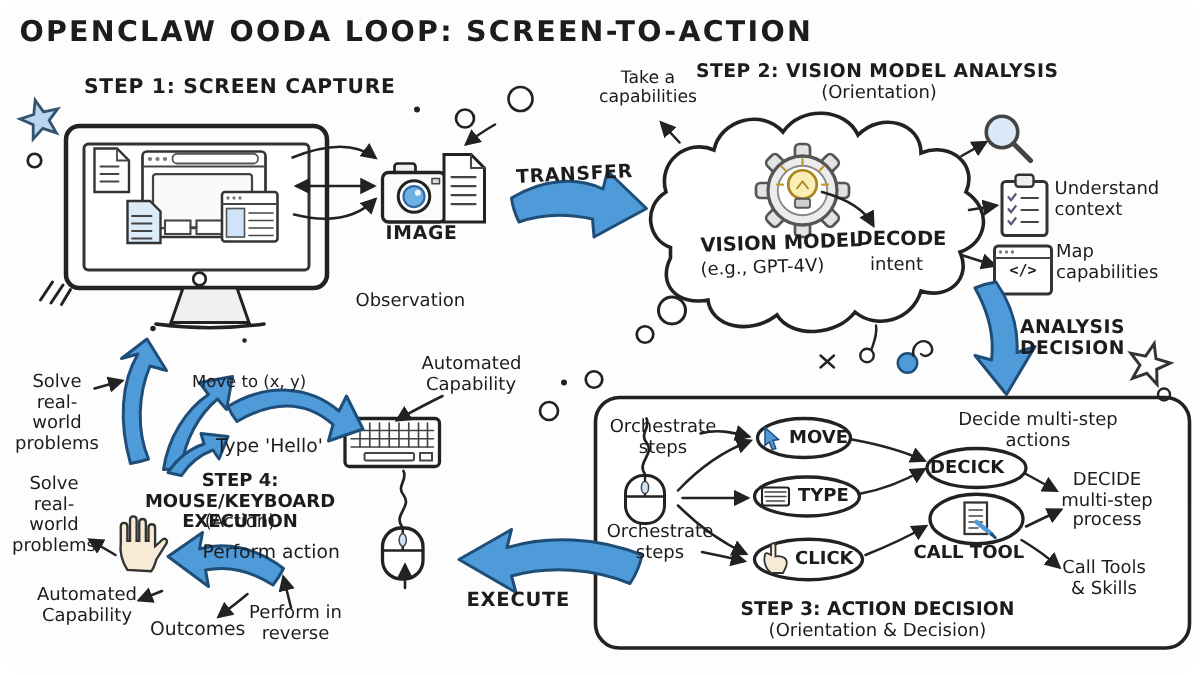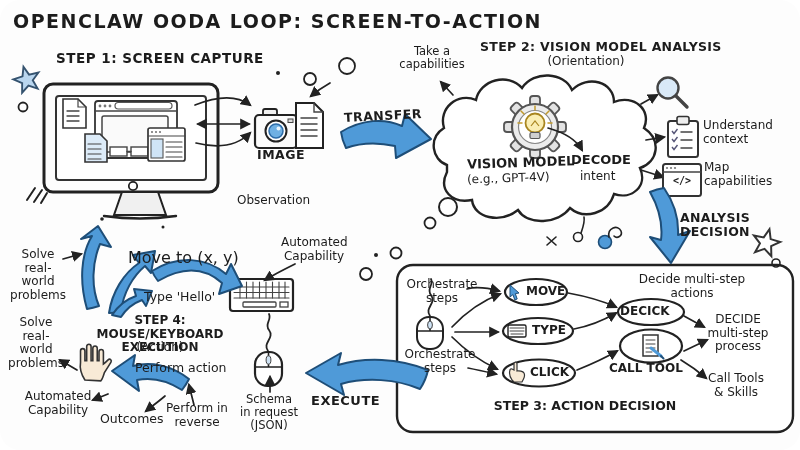--- a/index.html
+++ b/index.html
@@ -254,21 +254,21 @@
 <div class="lbl b" style="left:13px;top:11px;font-size:19px;letter-spacing:1.5px;">OPENCLAW OODA LOOP: SCREEN-TO-ACTION</div>
 
 <div class="lbl b" style="left:56px;top:51px;font-size:13.5px;letter-spacing:.5px;">STEP 1: SCREEN CAPTURE</div>
 <div class="lbl b" style="left:257px;top:148px;font-size:12.5px;letter-spacing:.5px;">IMAGE</div>
 <div class="lbl" style="left:237px;top:194px;font-size:12px;">Observation</div>
 
 <div class="lbl b" style="left:344px;top:109px;font-size:12.5px;letter-spacing:.5px;transform:rotate(-3deg);">TRANSFER</div>
 <div class="lbl c" style="left:398px;top:45px;width:68px;font-size:11.5px;">Take a
 capabilities</div>
 
-<div class="lbl b" style="left:480px;top:40px;font-size:12.5px;letter-spacing:.3px;">STEP 2: VISION MODEL ANALYSIS</div>
+<div class="lbl b" style="left:464px;top:40px;font-size:12.5px;letter-spacing:.3px;">STEP 2: VISION MODEL ANALYSIS</div>
 <div class="lbl c" style="left:472px;top:55px;width:228px;font-size:12px;">(Orientation)</div>
 <div class="lbl b" style="left:467px;top:156px;font-size:13px;transform:rotate(-2deg);">VISION MODEL</div>
 <div class="lbl" style="left:467px;top:172px;font-size:12px;transform:rotate(-2deg);">(e.g., GPT-4V)</div>
 <div class="lbl b" style="left:571px;top:153px;font-size:13px;">DECODE</div>
 <div class="lbl" style="left:580px;top:170px;font-size:12px;">intent</div>
 <div class="lbl" style="left:703px;top:119px;font-size:12px;">Understand
 context</div>
 <div class="lbl" style="left:704px;top:161px;font-size:12px;">Map
 capabilities</div>
 <div class="lbl b c" style="left:666px;top:175px;width:32px;font-size:10px;font-family:'DejaVu Sans Mono',monospace;">&lt;/&gt;</div>
@@ -285,30 +285,28 @@
 <div class="lbl b c" style="left:620px;top:305px;width:42px;font-size:12px;">DECICK</div>
 <div class="lbl b" style="left:609px;top:362px;font-size:12px;">CALL TOOL</div>
 <div class="lbl c" style="left:630px;top:273px;width:124px;font-size:12px;">Decide multi-step
 actions</div>
 <div class="lbl c" style="left:706px;top:313px;width:64px;font-size:12px;">DECIDE
 multi-step
 process</div>
 <div class="lbl c" style="left:702px;top:372px;width:68px;font-size:12px;">Call Tools
 &amp; Skills</div>
 <div class="lbl b c" style="left:478px;top:399px;width:214px;font-size:12.5px;">STEP 3: ACTION DECISION</div>
+<div class="lbl c" style="left:478px;top:414px;width:214px;font-size:12px;">(Orientation &amp; Decision)</div>
 
 <div class="lbl b" style="left:311px;top:394px;font-size:13px;letter-spacing:.5px;">EXECUTE</div>
-<div class="lbl c" style="left:233px;top:393px;width:72px;font-size:11.5px;">Schema
-in request
-(JSON)</div>
 
 <div class="lbl b c" style="left:74px;top:314px;width:172px;font-size:12px;">STEP 4: MOUSE/KEYBOARD
 EXECUTION</div>
 <div class="lbl c" style="left:74px;top:341px;width:172px;font-size:12px;">(Action)</div>
-<div class="lbl" style="left:128px;top:249px;font-size:16px;">Move to (x, y)</div>
+<div class="lbl" style="left:128px;top:249px;font-size:11px;">Move to (x, y)</div>
 <div class="lbl" style="left:144px;top:290px;font-size:12.5px;">Type 'Hello'</div>
 <div class="lbl c" style="left:281px;top:236px;width:66px;font-size:12px;">Automated
 Capability</div>
 <div class="lbl c" style="left:8px;top:248px;width:60px;font-size:12px;">Solve
 real-world
 problems</div>
 <div class="lbl c" style="left:6px;top:316px;width:60px;font-size:12px;">Solve
 real-world
 problems</div>
 <div class="lbl" style="left:135px;top:361px;font-size:12.5px;">Perform action</div>

